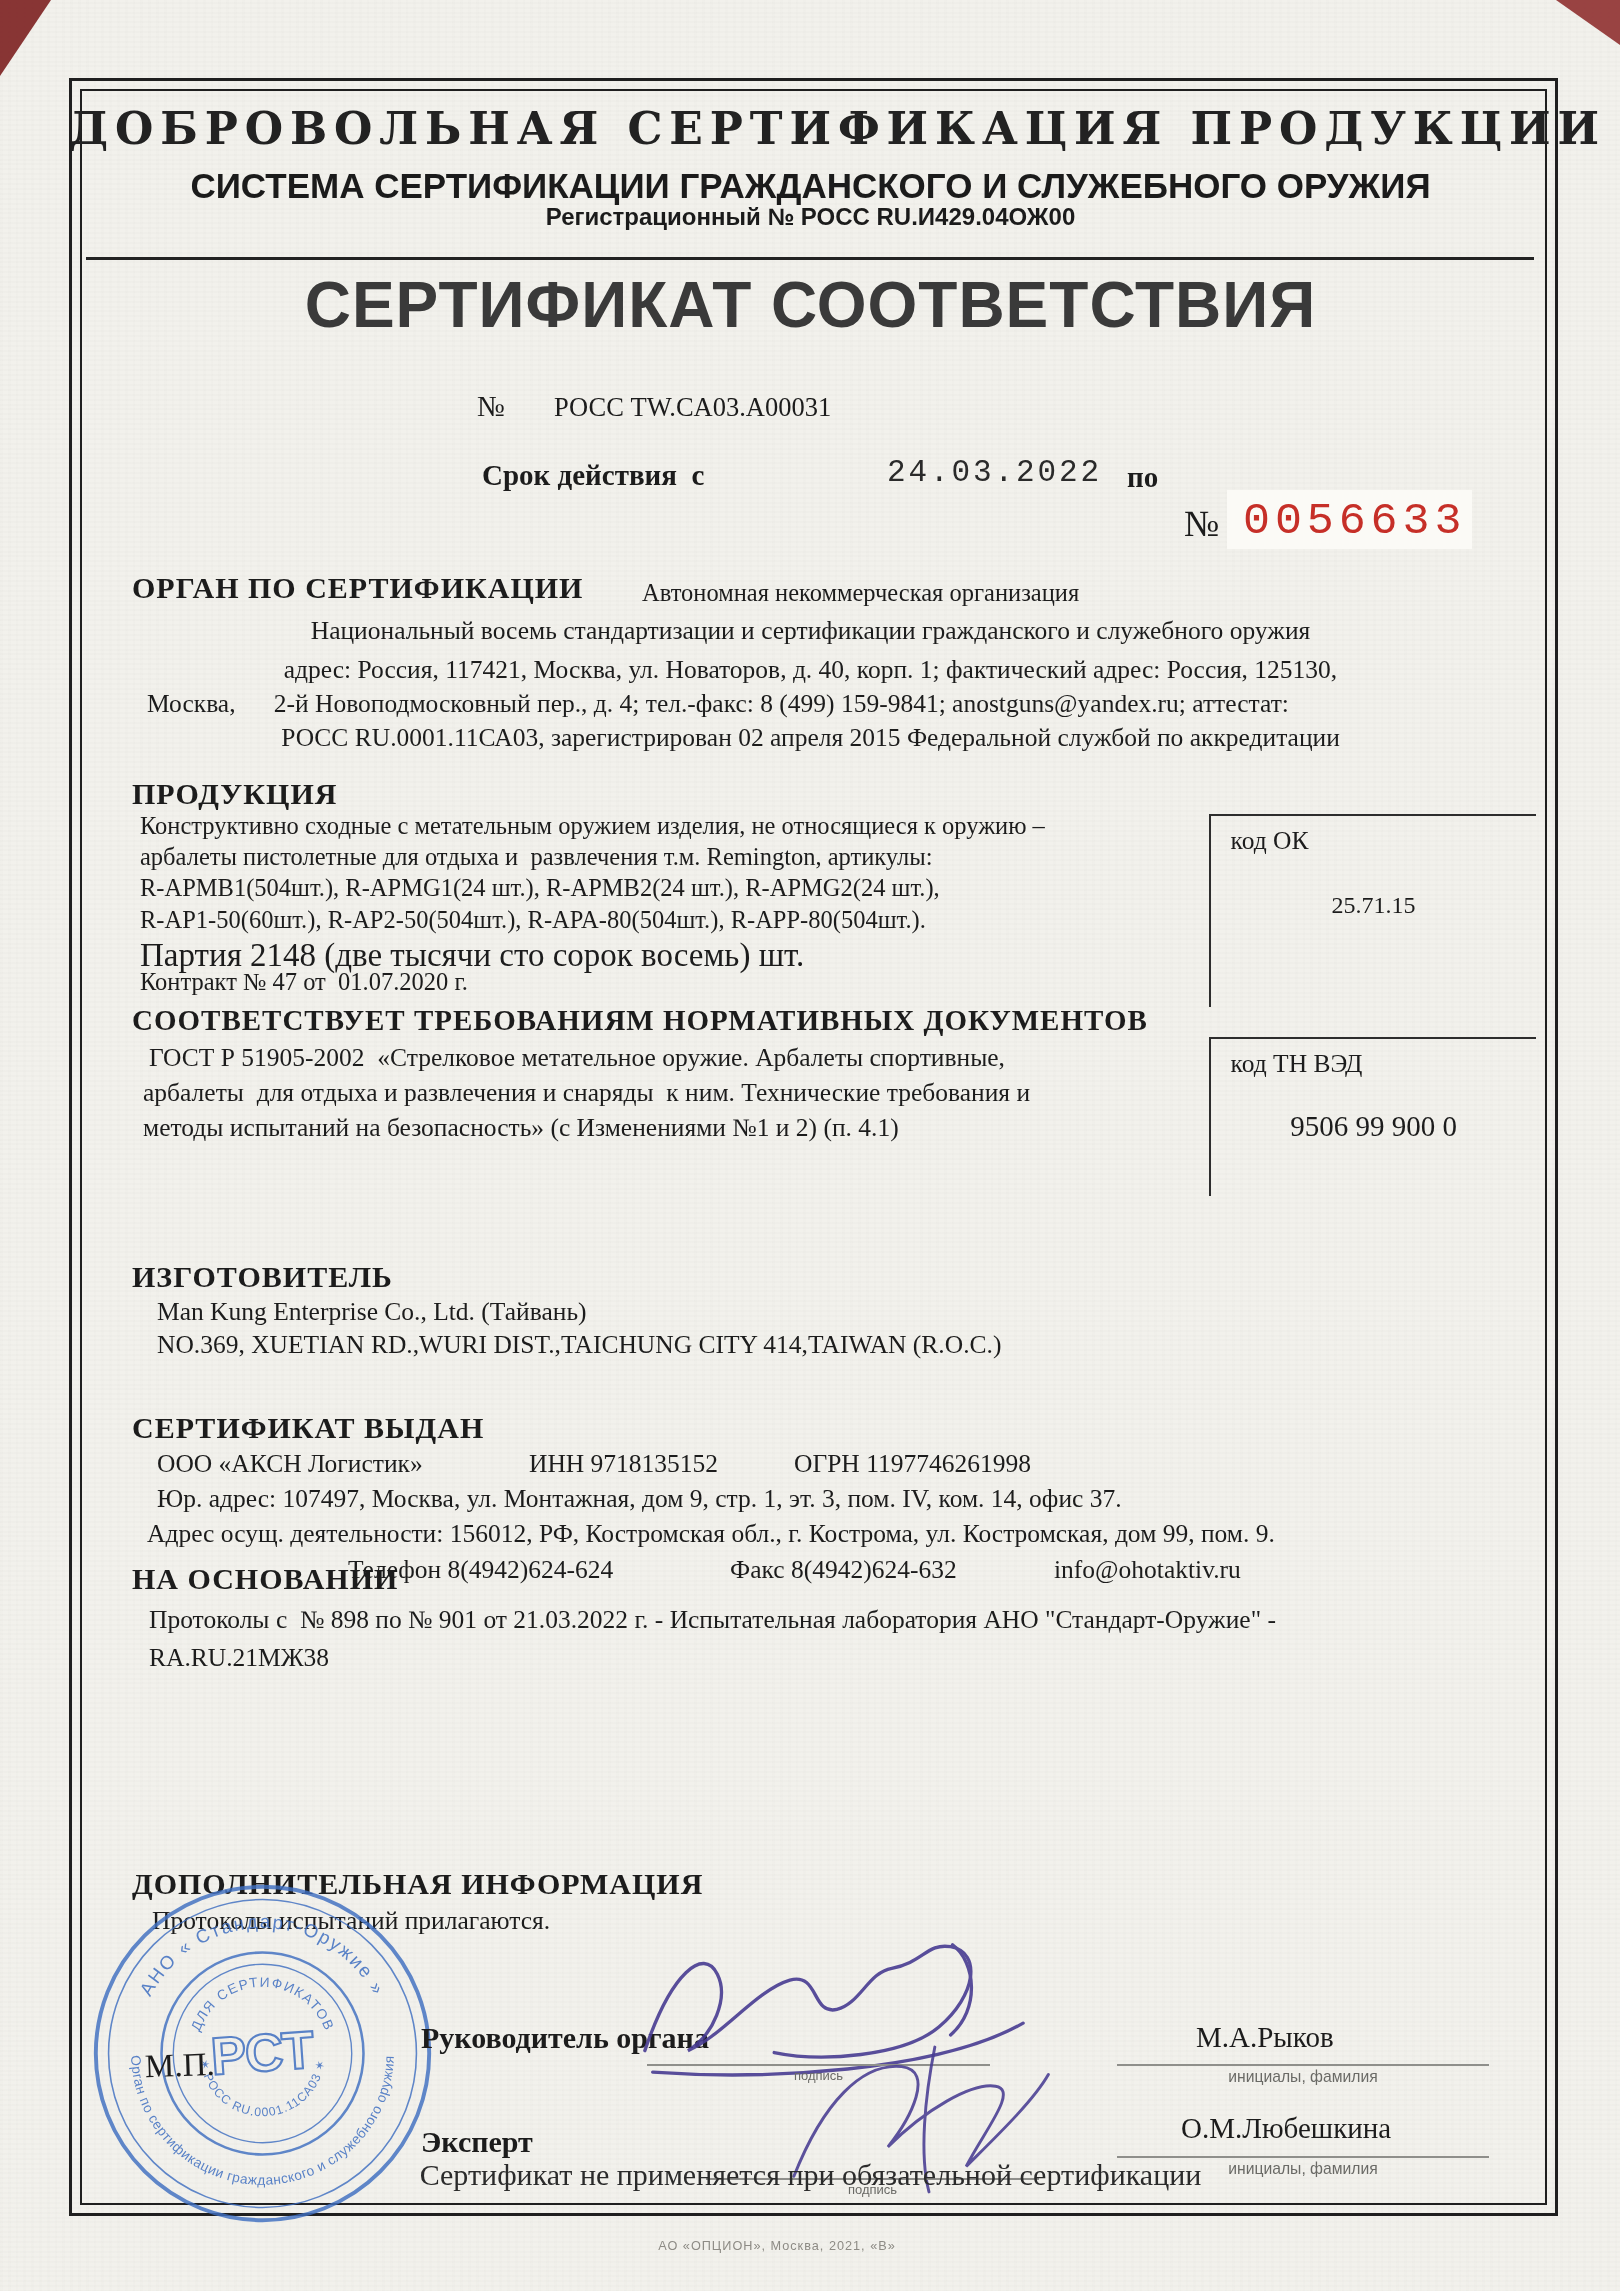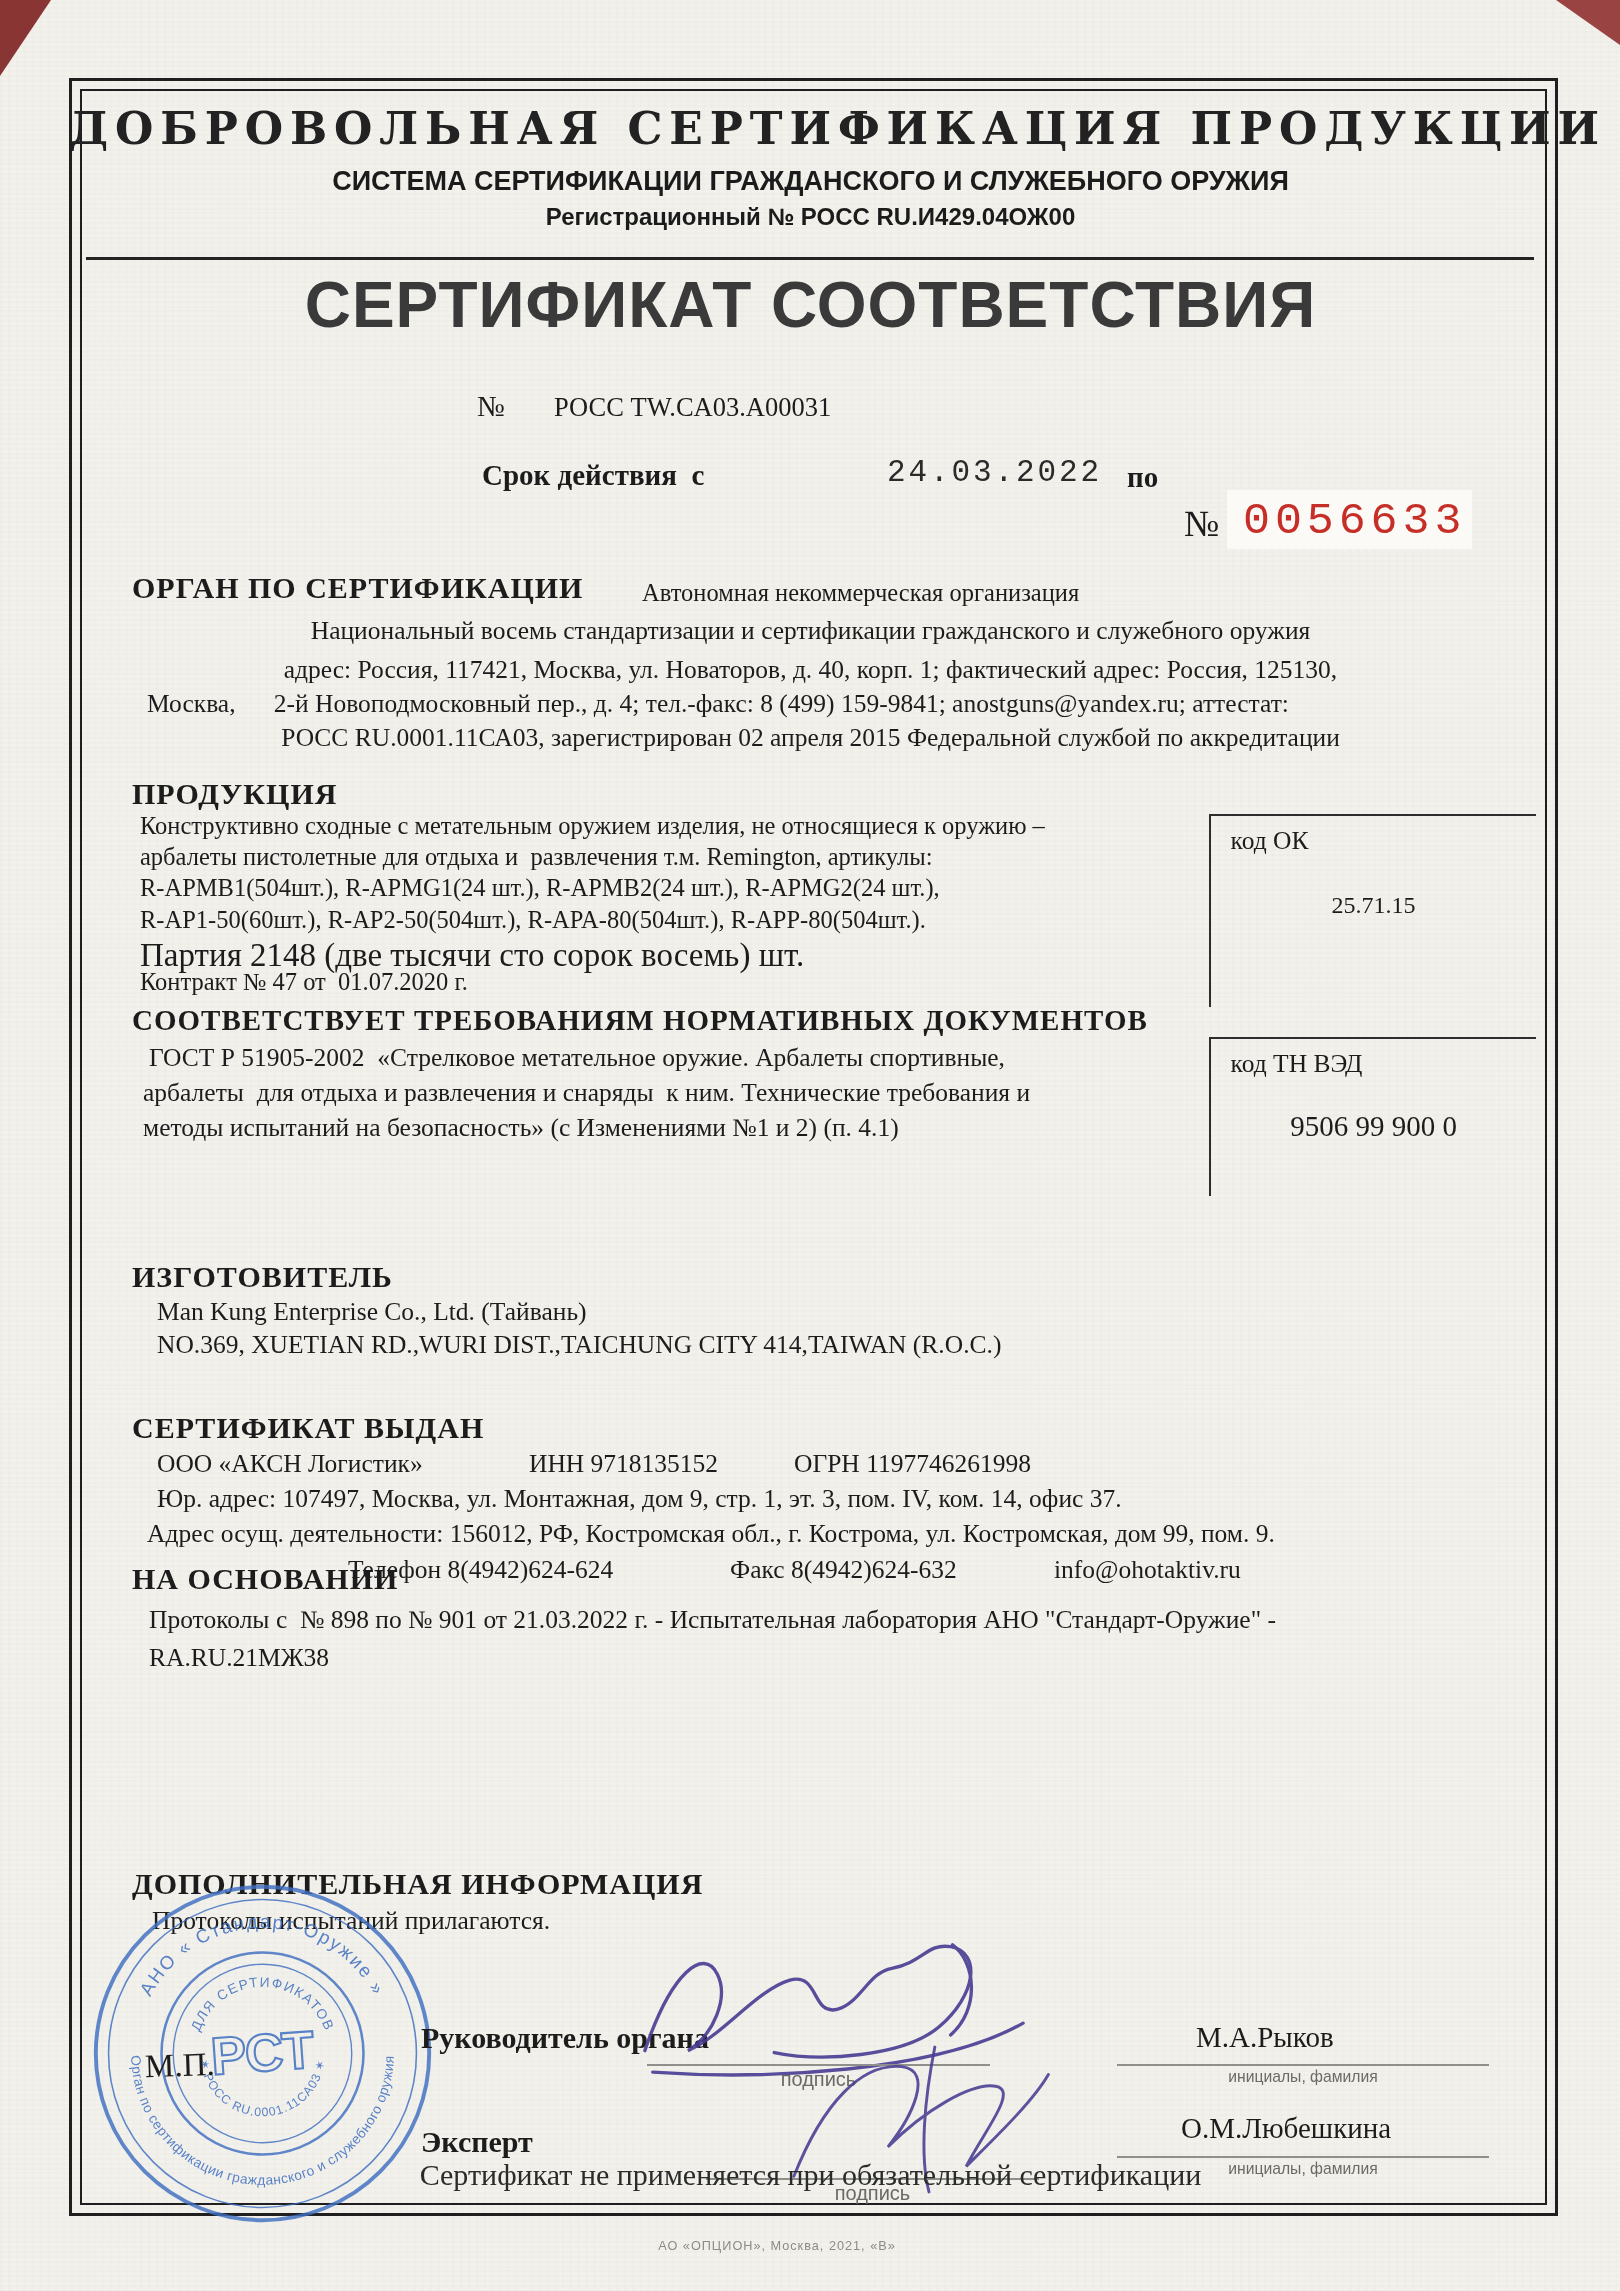--- a/index.html
+++ b/index.html
@@ -11,30 +11,30 @@
       repeating-linear-gradient(90deg, rgba(60,60,55,.012) 0 2.9px, transparent 2.9px 7.8px);
     font-family:"Liberation Serif", serif; color:#1c1c1c; overflow:hidden;
   }
   .abs{position:absolute; white-space:pre; line-height:1.15;}
   .center{left:69px; width:1483px; text-align:center;}
   .frame-outer{position:absolute; left:69px; top:78px; width:1483px; height:2132px;
     border:3.9px solid #1f1f1f;}
   .frame-inner{position:absolute; left:7.8px; top:7.8px; right:7.8px; bottom:7.8px;
     border:2px solid #1f1f1f;}
   .hdr1{top:104px; font-family:"DejaVu Serif", serif; font-size:44px; font-weight:bold; letter-spacing:6.9px; color:#222;}
-  .hdr2{top:166px; font-family:"Liberation Sans", sans-serif; font-size:27px; font-weight:bold; color:#1b1b1b;}
+  .hdr2{top:166px; font-family:"Liberation Sans", sans-serif; font-size:35px; font-weight:bold; color:#1b1b1b;}
   .hdr3{top:203px; font-family:"Liberation Sans", sans-serif; font-size:24px; font-weight:bold; color:#1b1b1b;}
   .rule{position:absolute; left:86px; top:257px; width:1448px; height:2.9px; background:#232323;}
   .doc-title{top:269px; font-family:"Liberation Sans", sans-serif; font-size:64px; font-weight:bold;
     letter-spacing:1px; color:#3a3a3a;}
   .serif26{font-size:25.5px;}
   .sec-head{font-size:30px; font-weight:bold; letter-spacing:1px;}
   .mono{font-family:"Liberation Mono", monospace;}
   .gray-line{position:absolute; height:2px; background:#8f8f8b;}
-  .cap{position:absolute; font-family:"Liberation Sans", sans-serif; font-size:20px; color:#6a6a66; text-align:center;}
+  .cap{position:absolute; font-family:"Liberation Sans", sans-serif; font-size:13px; color:#6a6a66; text-align:center;}
   .code-box{position:absolute; border-top:2px solid #2d2d2d; border-left:2px solid #2d2d2d;}
   .blank-bg{position:absolute; left:1227px; top:490px; width:245px; height:59px; background:#fbfaf6;}
   .stamp{position:absolute; left:86px; top:1877px; width:353px; height:353px;}
   .sig1{position:absolute; left:627px; top:1933px; width:412px; height:147px;}
   .sig2{position:absolute; left:743px; top:2041px; width:323px; height:157px;}
   .corner-tl{position:absolute; left:0; top:0; width:51px; height:76px; background:#7c2020;
     clip-path:polygon(0 0, 100% 0, 0 100%); opacity:.9;}
   .corner-tr{position:absolute; left:1556px; top:0; width:64px; height:45px; background:#8a2525;
     clip-path:polygon(0 0, 100% 0, 100% 100%); opacity:.85;}
 </style>

